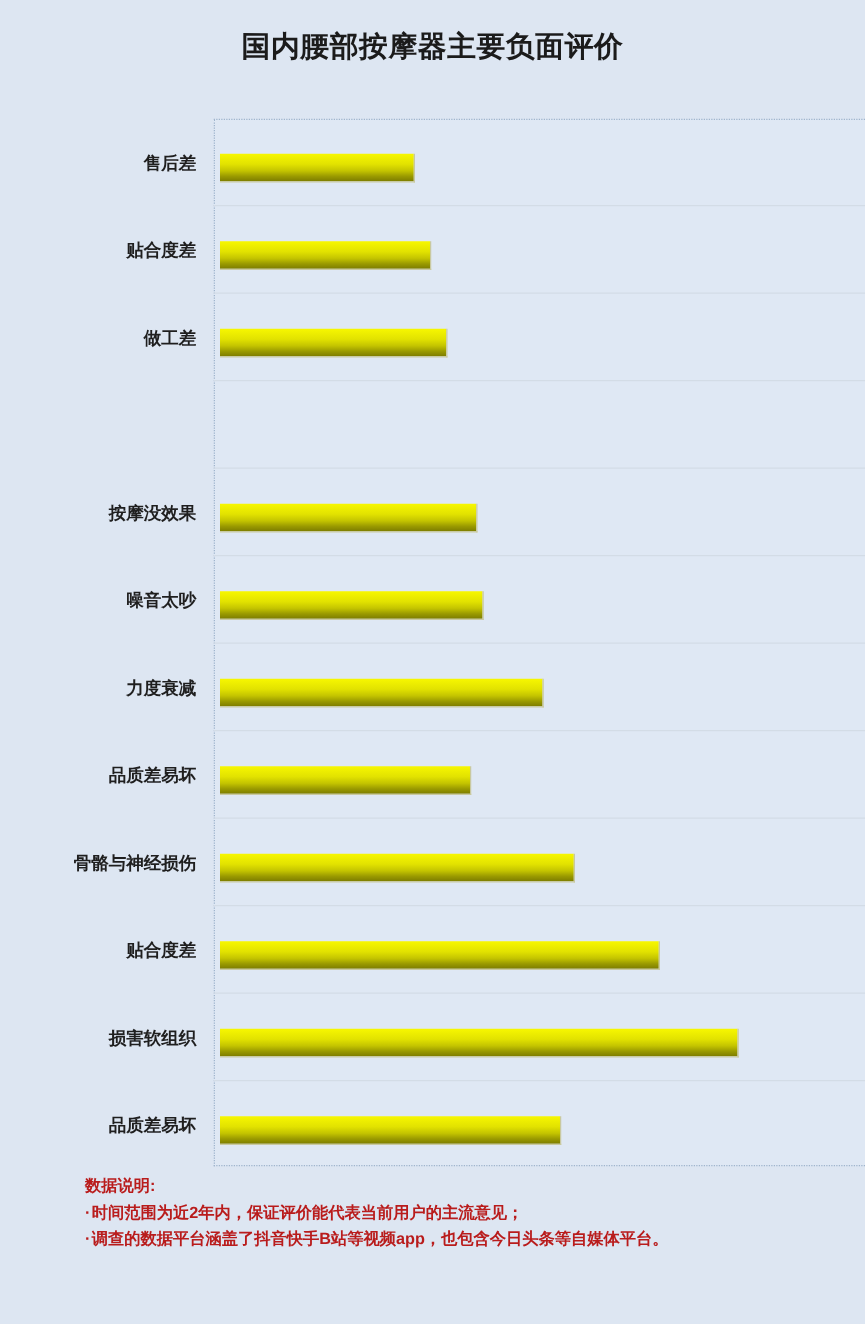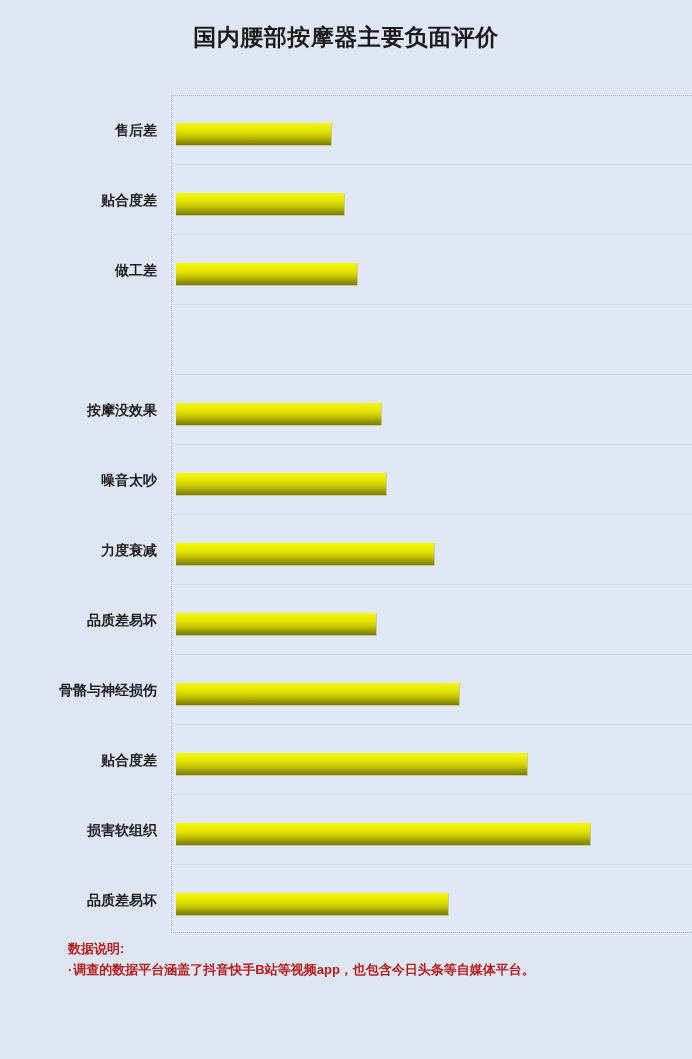--- a/index.html
+++ b/index.html
@@ -217,14 +217,15 @@
   <div class="cat-row" style="top:780px">
     <div class="cat-label">品质差易坏</div>
     <div class="bar-wrap">
       <div class="bar" style="width: 273px;"></div>
     </div>
   </div>
 </div>
 
 <div id="footnote">
   <span class="note-heading">数据说明:</span>
+  <span class="note-line">时间范围为近2年内，保证评价能代表当前用户的主流意见；</span>
   <span class="note-line">调查的数据平台涵盖了抖音快手B站等视频app，也包含今日头条等自媒体平台。</span>
 </div>
 
 </body></html>

